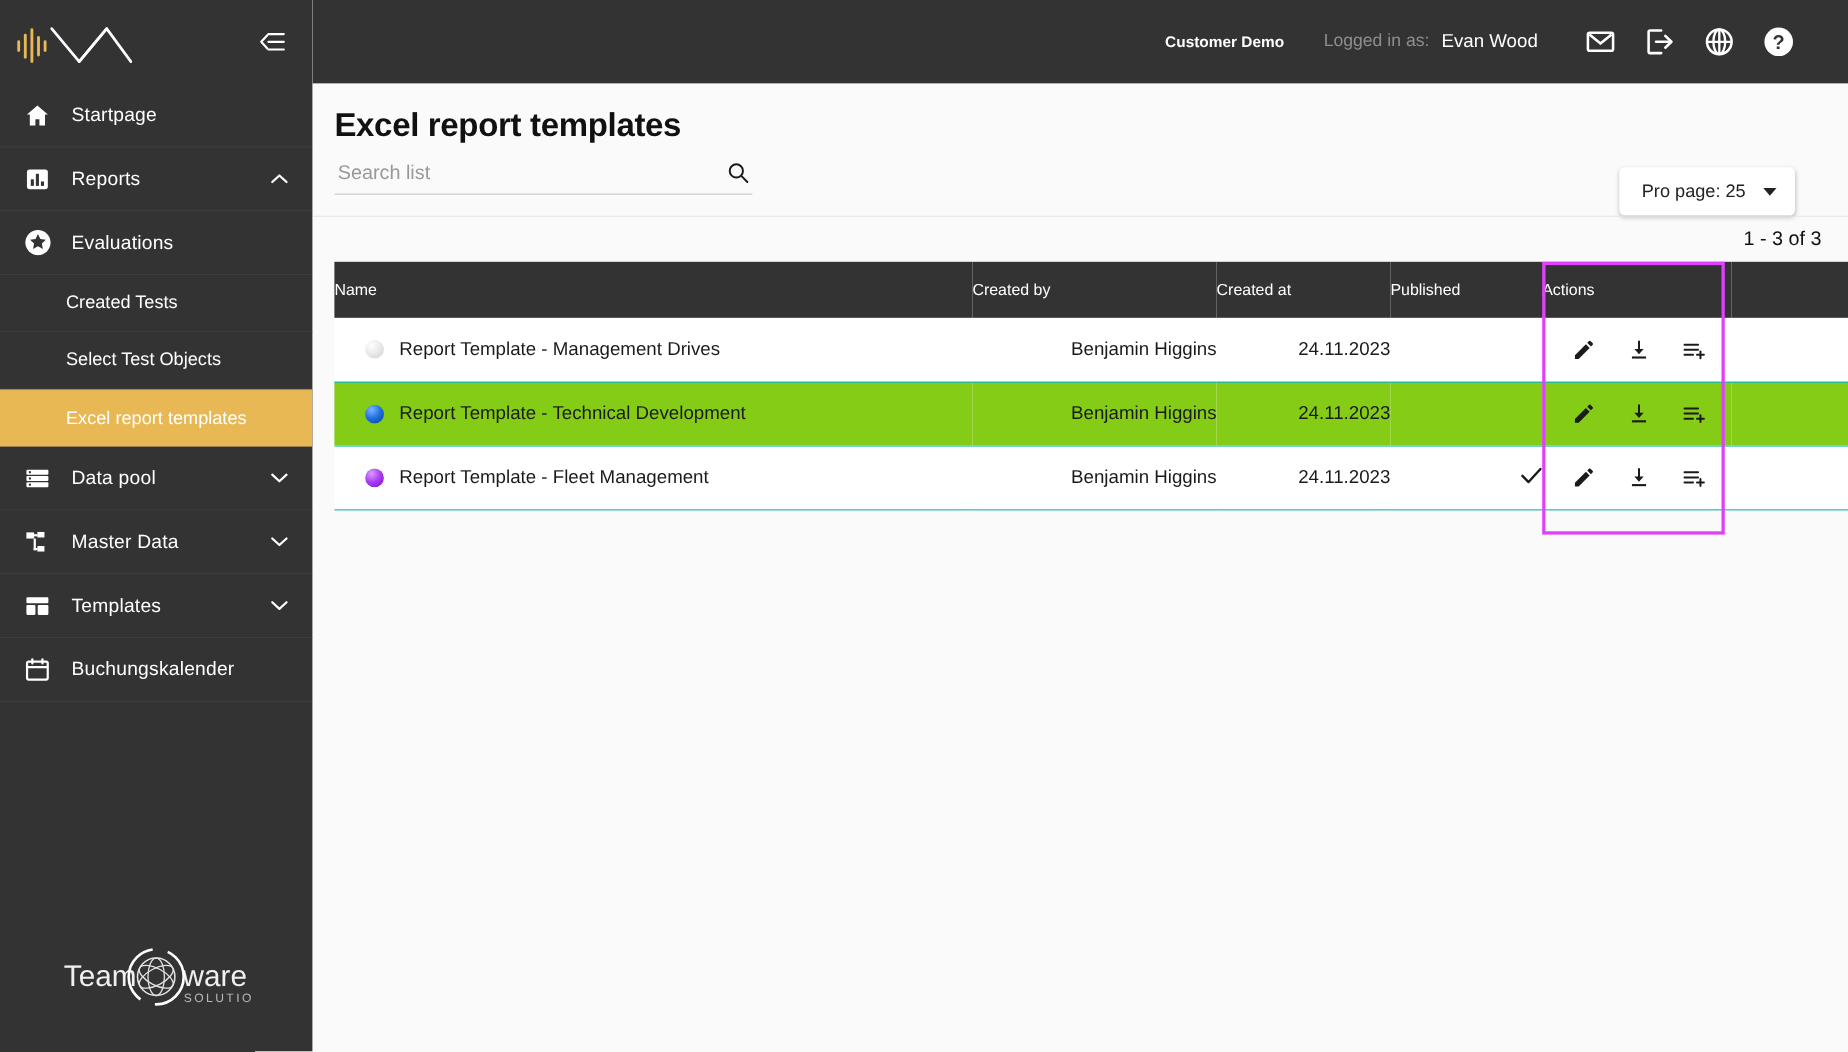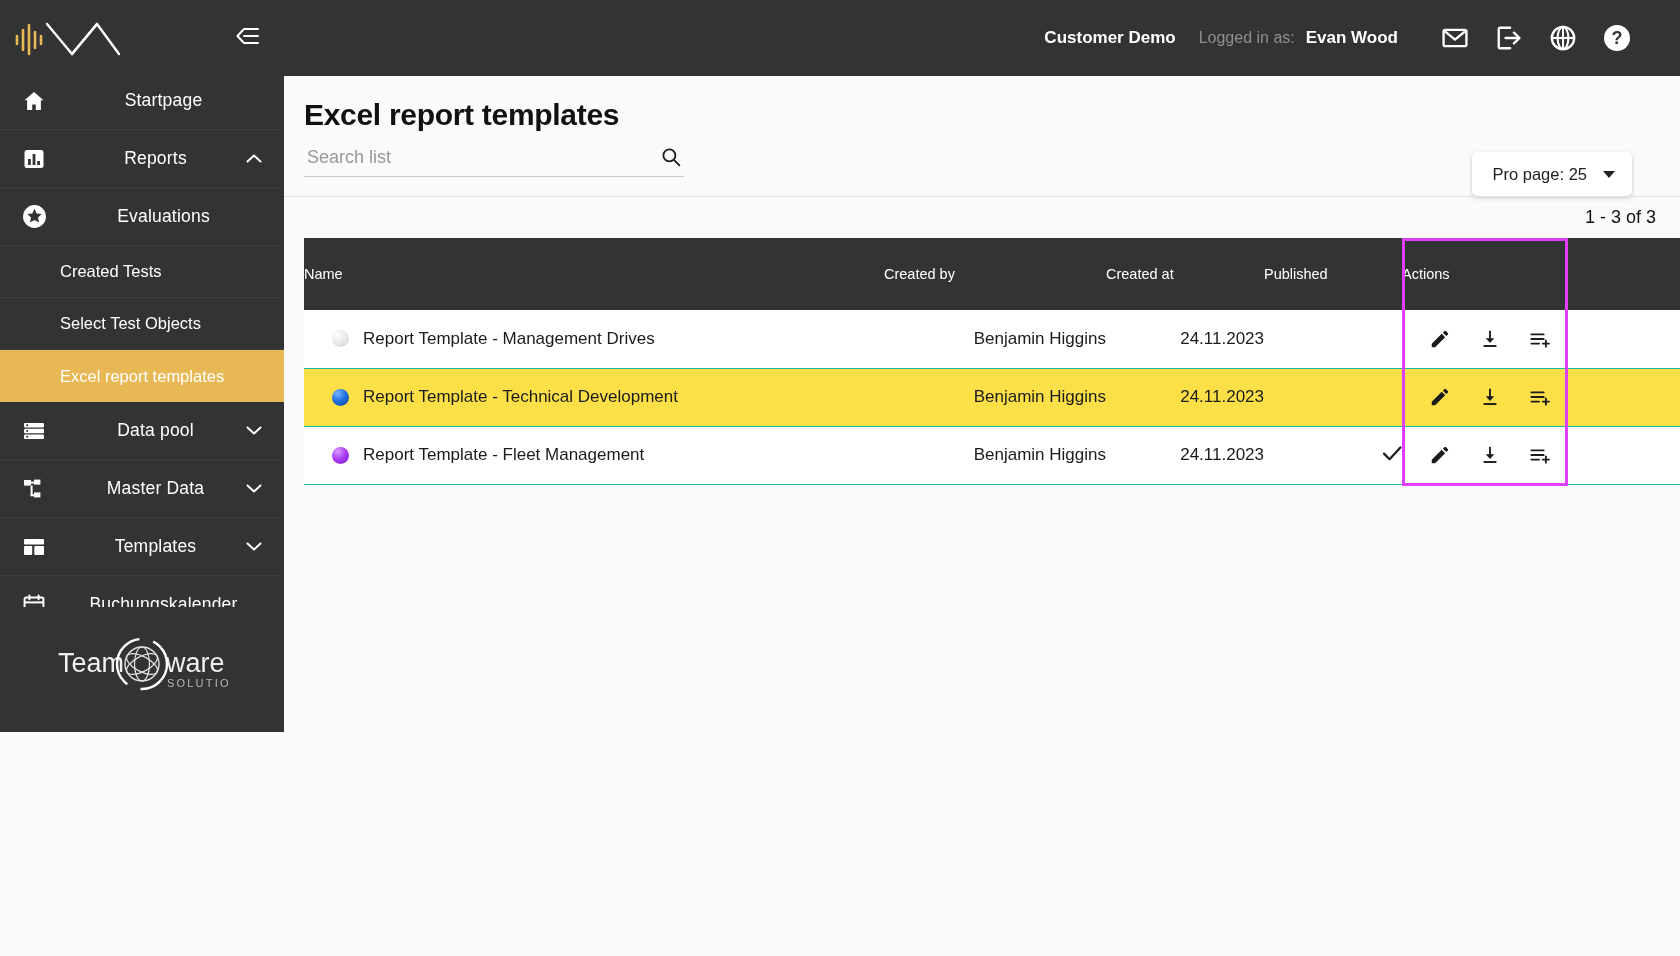--- a/index.html
+++ b/index.html
@@ -6,25 +6,25 @@
   html, body {
     width: 1680px; height: 956px;
     font-family: "Liberation Sans", sans-serif;
     background: #fafafa;
     overflow: hidden;
   }
   body { display: flex; }
 
   
   .sidebar {
-    width: 284px; height: 732px;
+    width: 284px; height: 956px;
     background: #333333;
     flex: 0 0 284px;
     position: relative;
-    display: flex; flex-direction: column; text-align: center;
+    display: flex; flex-direction: column;
   }
   .sidebar-top {
     height: 76px;
     display: flex; align-items: center; justify-content: space-between;
     padding: 0 22px 0 14px;
   }
   .brand-logo { display: flex; align-items: flex-end; height: 44px; }
   .collapse-btn {
     width: 30px; height: 30px;
     display: flex; align-items: center; justify-content: center;
@@ -85,28 +85,28 @@
     overflow: hidden;
   }
   .topbar {
     height: 76px; flex: 0 0 76px;
     background: #333333;
     display: flex; align-items: center; justify-content: flex-end;
     padding-right: 36px;
     gap: 0;
   }
   .tenant {
-    color: #ffffff; font-size: 17px; font-weight: bold;
-    margin-right: 23px; white-space: nowrap;
+    color: #ffffff; font-size: 14px; font-weight: bold;
+    margin-right: 36px; white-space: nowrap;
   }
   .loggedin-label {
     color: #8e8e8e; font-size: 16px; margin-right: 11px; white-space: nowrap;
   }
   .loggedin-name {
-    color: #ffffff; font-size: 17px; font-weight: bold;
+    color: #ffffff; font-size: 17px; font-weight: normal;
     margin-right: 30px; white-space: nowrap;
   }
   .topicon {
     width: 54px; height: 54px;
     display: flex; align-items: center; justify-content: center;
     cursor: pointer;
   }
 
   .content {
     flex: 1 1 auto;
@@ -183,40 +183,40 @@
     width: 1396px;
     border-collapse: collapse;
     table-layout: fixed;
   }
   table.grid thead th {
     background: #333333;
     color: #ffffff;
     font-size: 14.5px;
     font-weight: normal;
     text-align: left;
-    height: 72px;
+    height: 51px;
     padding: 0 0 0 0;
     vertical-align: middle;
   }
   th.c-name   { width: 580px; padding-left: 28px; }
   th.c-by     { width: 222px; }
   th.c-at     { width: 158px; }
   th.c-pub    { width: 138px; }
   th.c-act    { width: 172px; padding-left: 16px; }
   th.c-pad    { width: 126px; }
 
   table.grid tbody td {
     font-size: 17px; color: #1b1b1b;
     height: 58px;
     vertical-align: middle;
     border-bottom: 1px solid #14b8a6;
     text-align: right;
   }
   tr.row-odd  td { background: #ffffff; }
-  tr.row-even td { background: #fde047; }
+  tr.row-even td { background: #84cc16; }
 
   td.c-name { padding-left: 28px; }
   .name-cell { display: flex; align-items: center; }
   .dot {
     width: 17px; height: 17px; border-radius: 50%;
     margin-right: 14px; flex: 0 0 17px;
   }
   td.c-by { font-size: 16.5px; }
   td.c-at { font-size: 16.5px; }
   td.c-pub { text-align: left; padding-left: 8px; }

